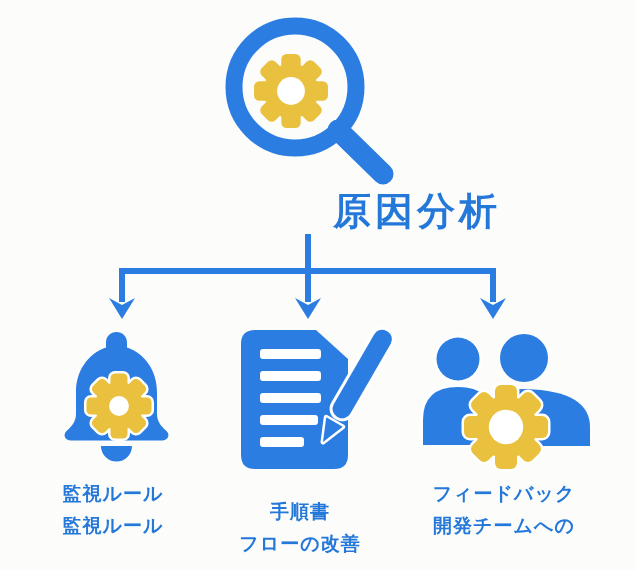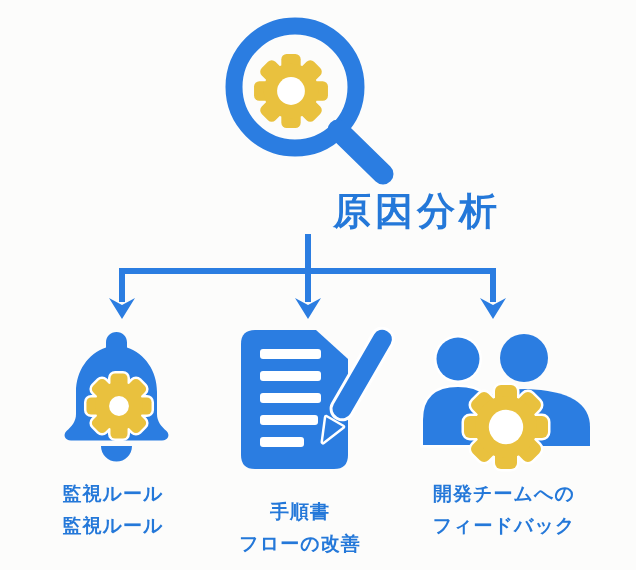--- a/index.html
+++ b/index.html
@@ -115,17 +115,17 @@
 
   <div class="branch-label lbl-0">
     <span>監視ルール</span>
     <span>監視ルール</span>
   </div>
   <div class="branch-label lbl-1">
     <span>手順書</span>
     <span>フローの改善</span>
   </div>
   <div class="branch-label lbl-2">
+    <span>フィードバック</span>
     <span>開発チームへの</span>
-    <span>フィードバック</span>
   </div>
 
 </div>
 
 </body></html>

